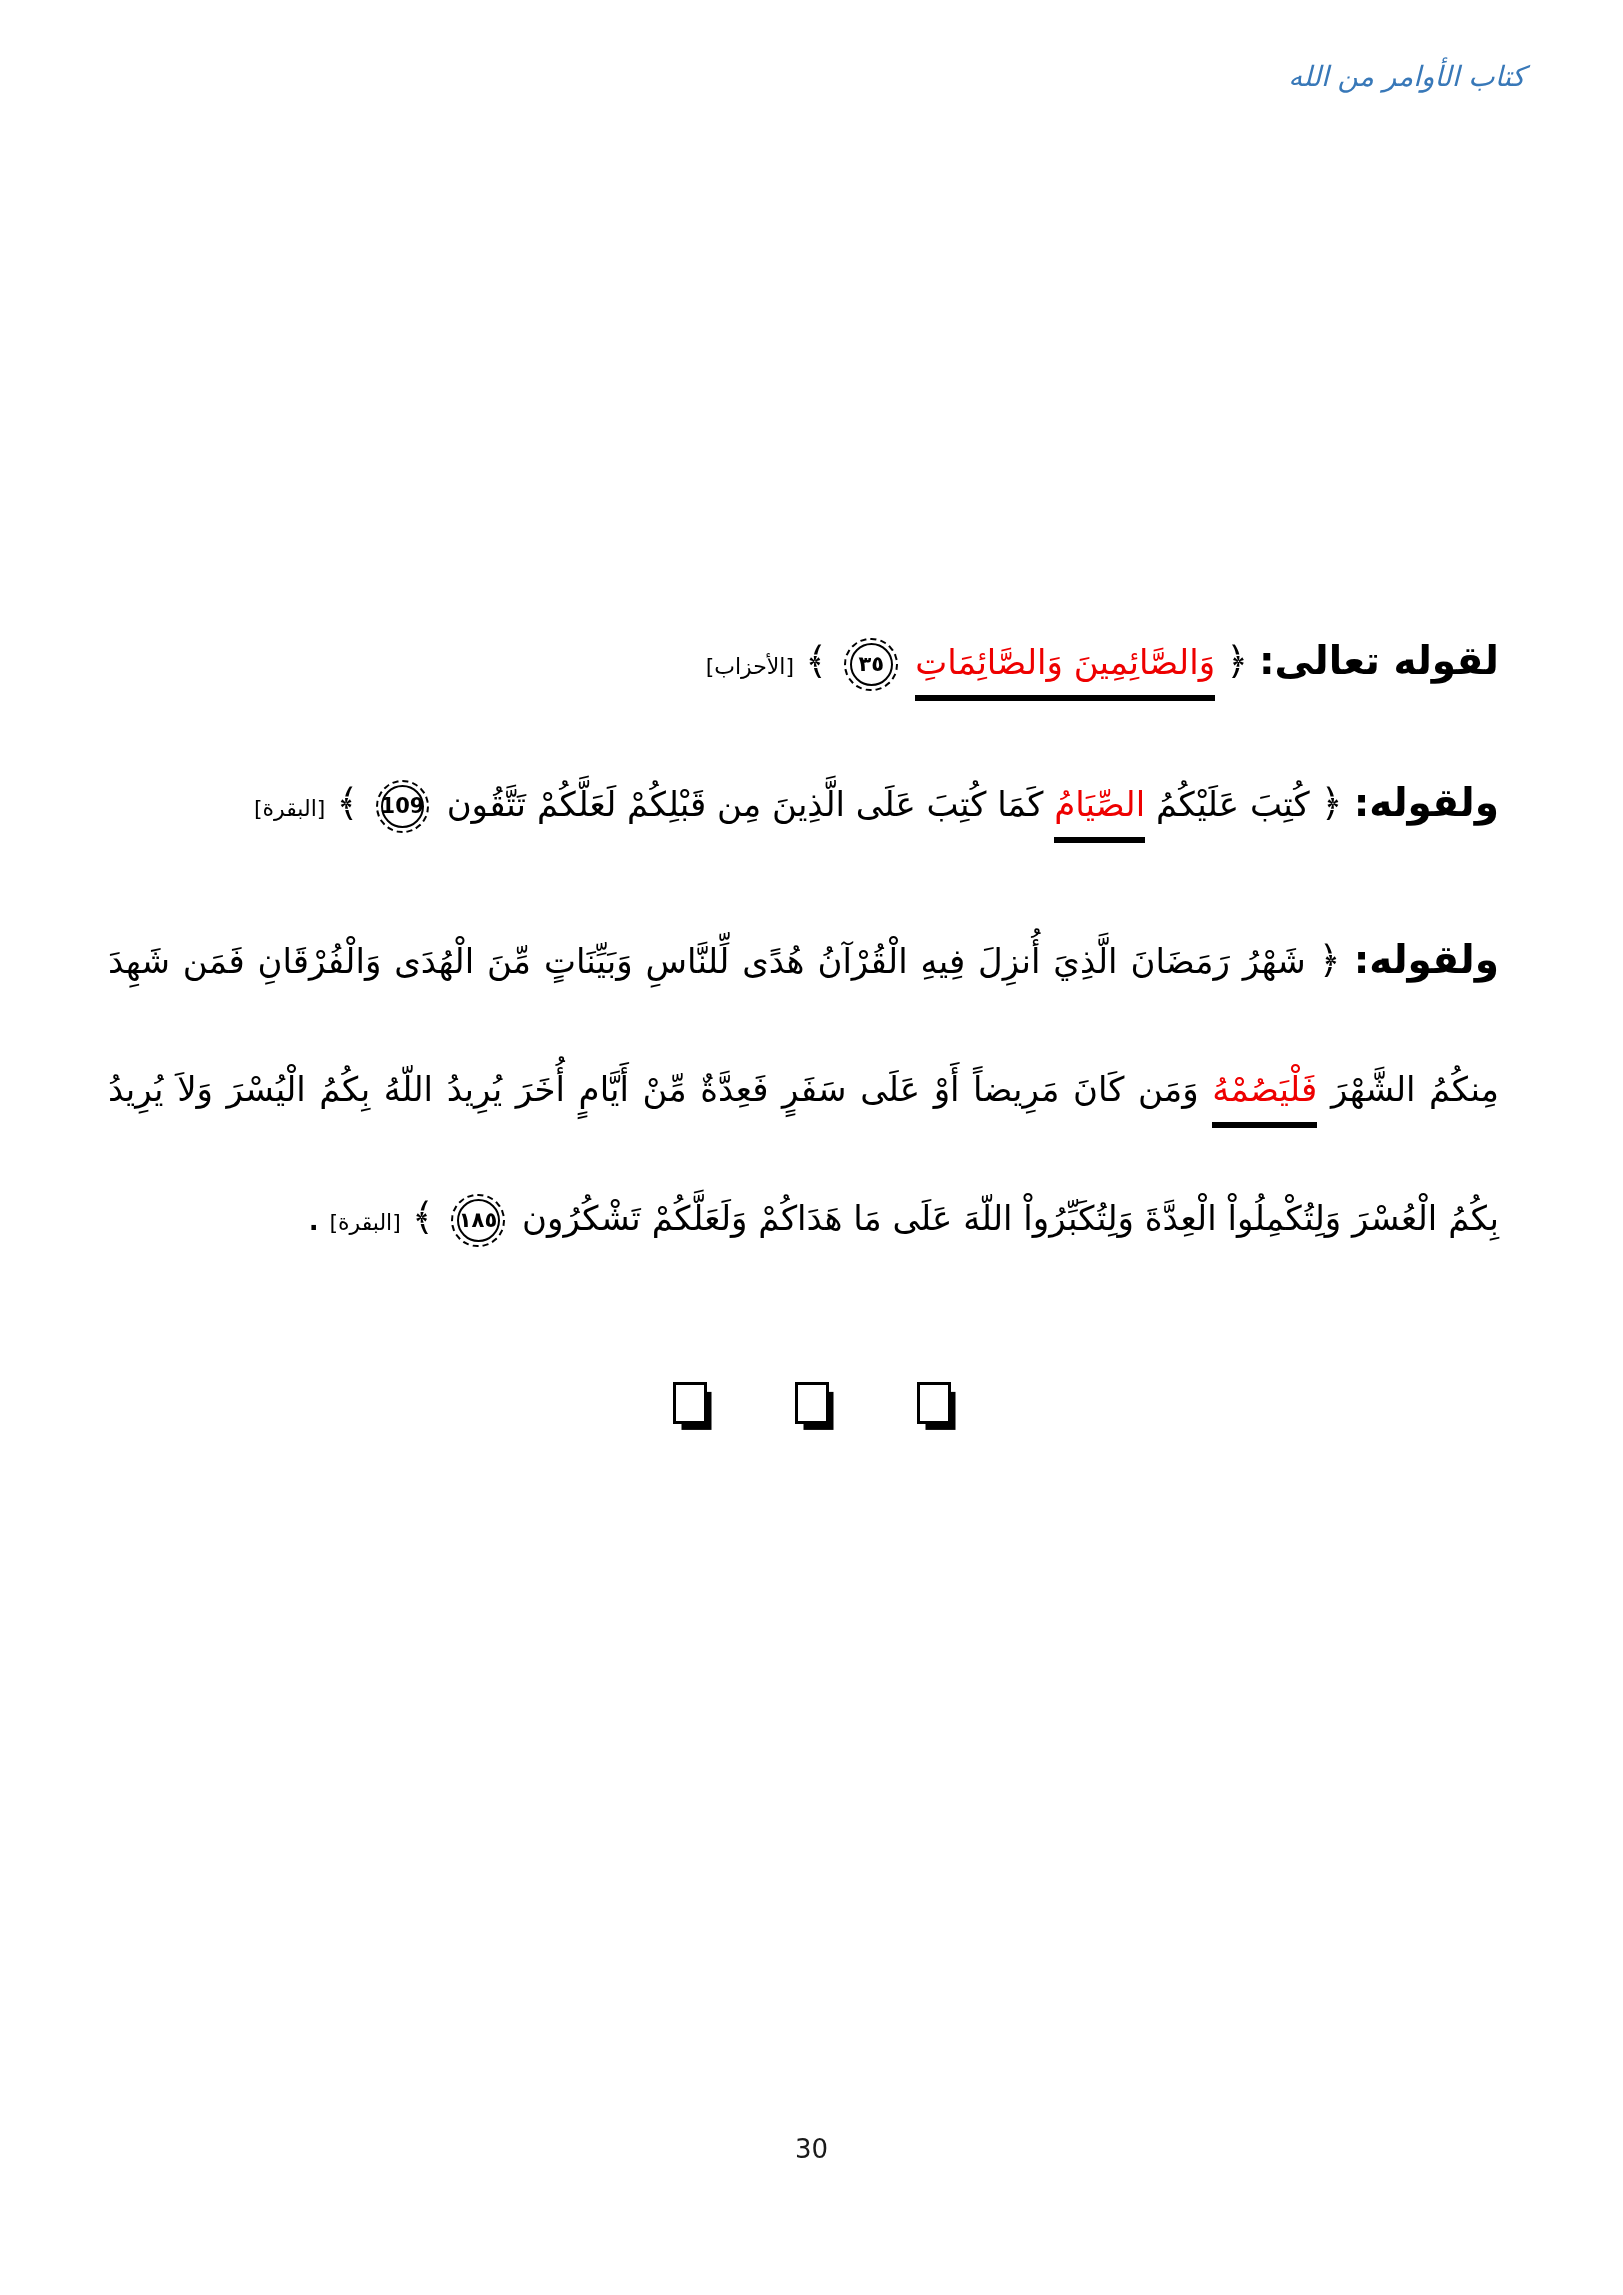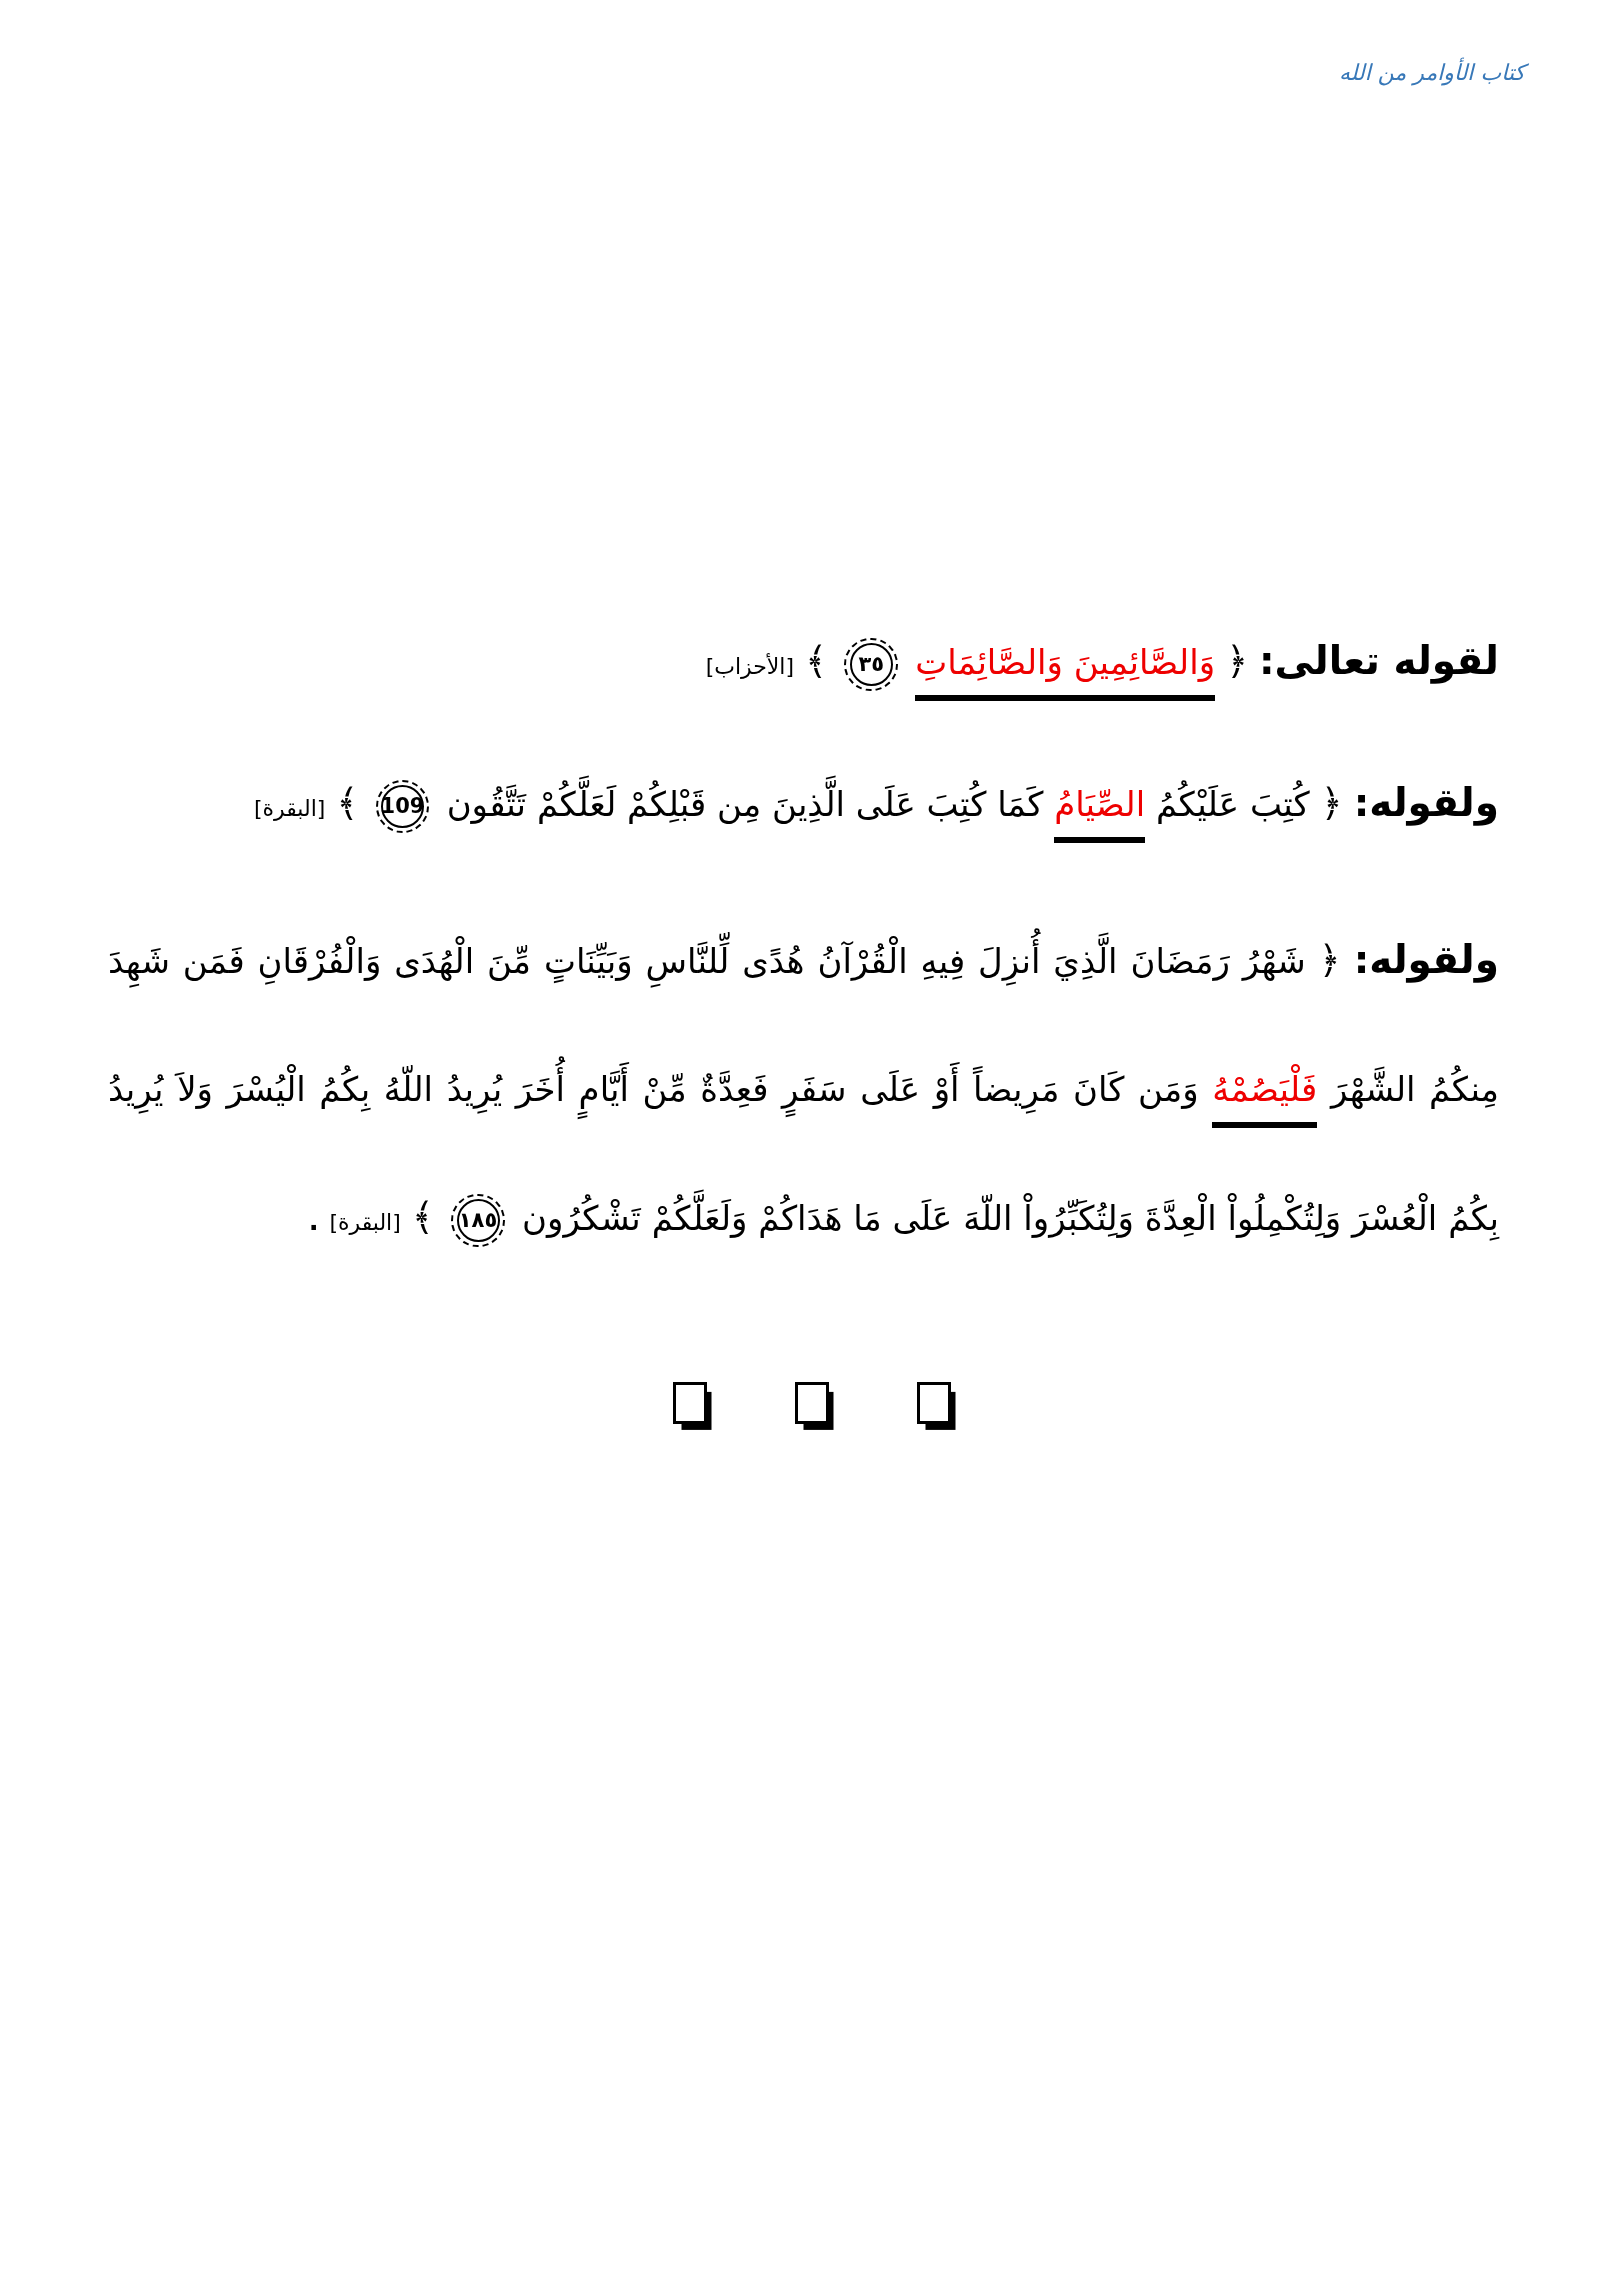--- a/index.html
+++ b/index.html
@@ -10,21 +10,21 @@
     font-family:"DejaVu Sans", sans-serif;
     color:#000;
     overflow:hidden;
   }
   .page { position:absolute; inset:0; background:#fff; }
 
   
   .header-callig {
     position:absolute; top:60px; right:98px;
     direction:rtl;
-    font-size:22px; font-style:italic; font-weight:500;
+    font-size:28px; font-style:italic; font-weight:500;
     color:#3878b8;
     letter-spacing:0.7px;
   }
 
   
   .chapter-title {
     position:absolute; top:393px; left:0; width:100%;
     text-align:center; direction:rtl;
     font-size:76px; font-weight:bold;
     color:#c00000;
@@ -132,15 +132,16 @@
     </p>
 
   </div>
 
   <div class="divider">
     <span class="sq"></span>
     <span class="sq"></span>
     <span class="sq"></span>
   </div>
 
+  <div class="page-number">30</div>
 
 </div>
 
 
 </body></html>

